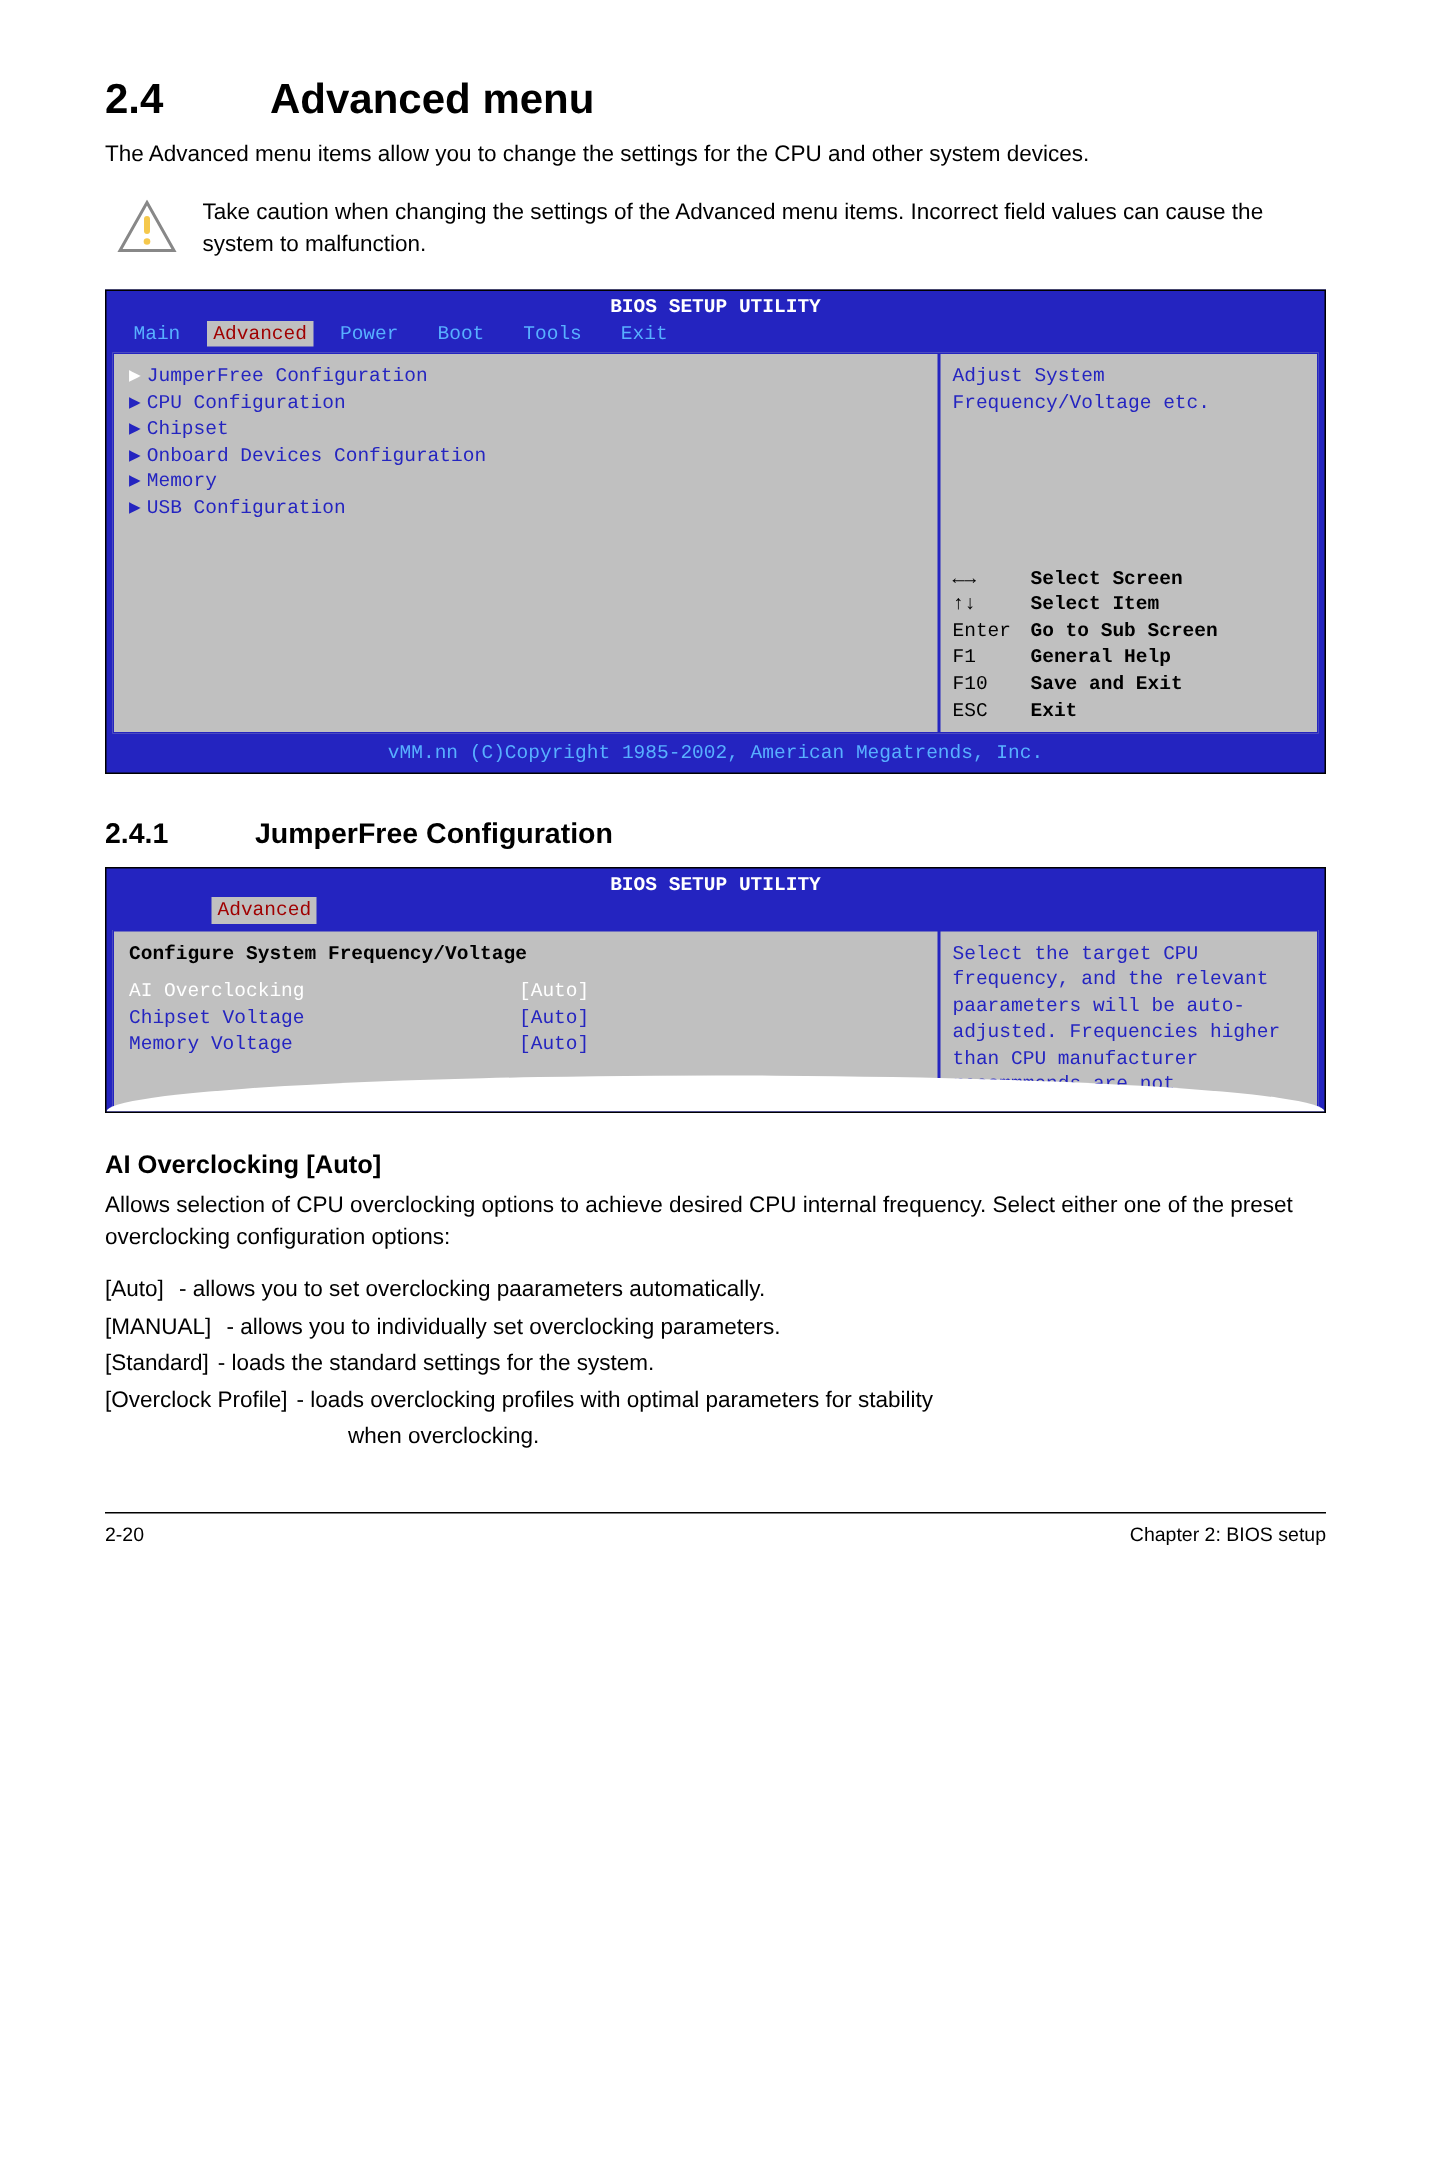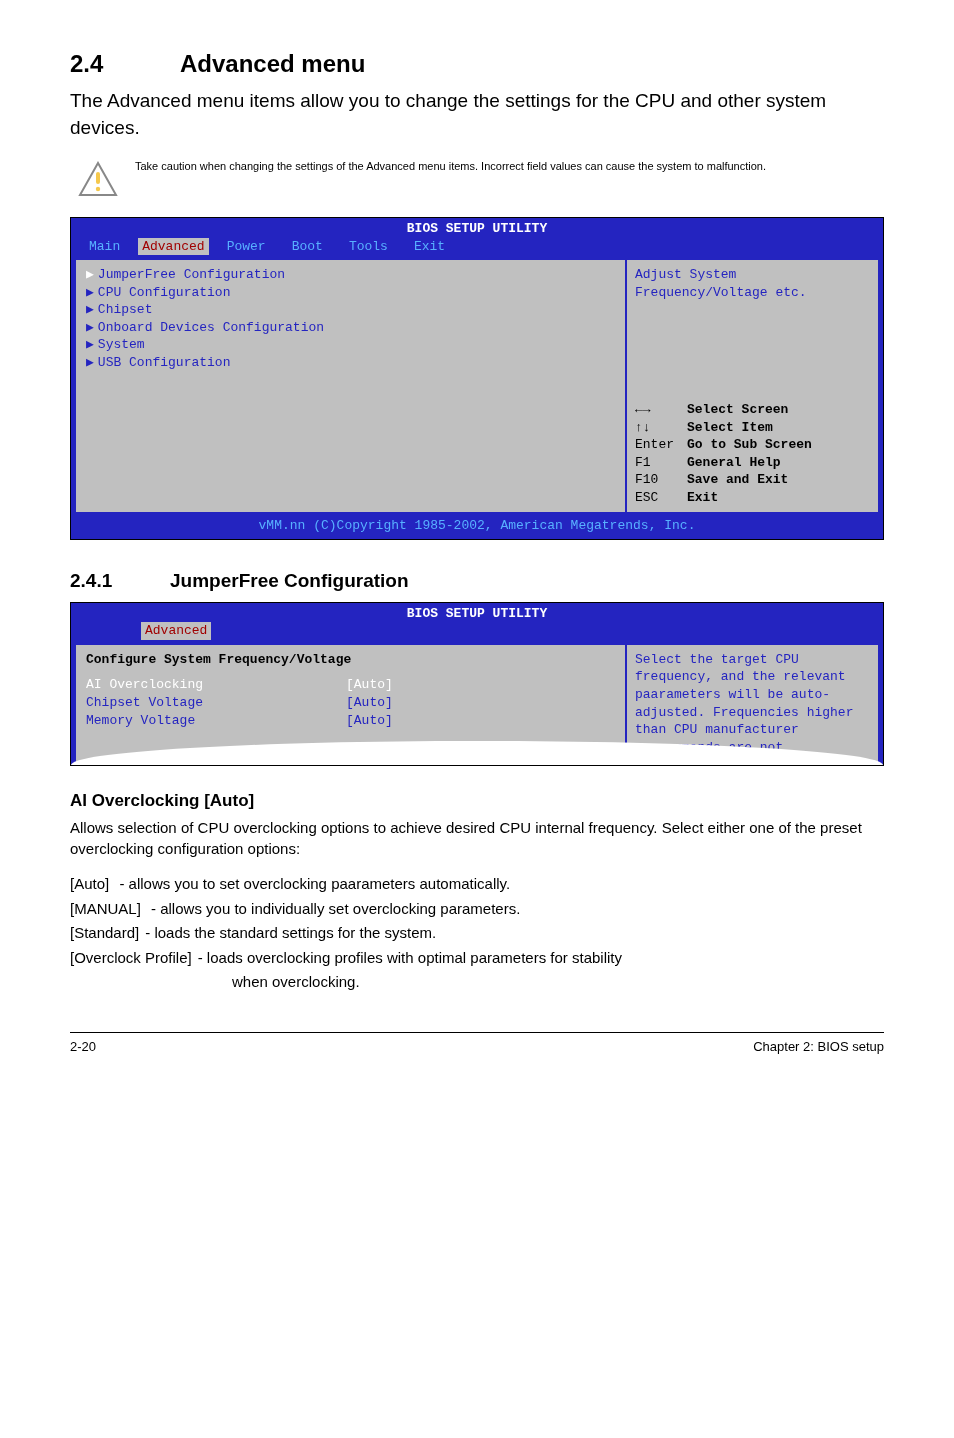--- a/index.html
+++ b/index.html
@@ -7,46 +7,46 @@
     padding: 0;
     font-family: Arial, Helvetica, sans-serif;
     background: #fff;
     color: #000;
     width: 954px;
   }
   .page {
     padding: 50px 70px 30px 70px;
   }
   h1.section-title {
-    font-size: 24px;
+    font-size: 28px;
     font-weight: bold;
     margin: 0 0 10px 0;
   }
   h1.section-title .num {
     display: inline-block;
     width: 110px;
   }
   p.intro {
-    font-size: 19px;
+    font-size: 15px;
     line-height: 1.4;
     margin: 0 0 18px 0;
   }
   .note-box {
     display: flex;
     margin-bottom: 20px;
   }
   .note-icon {
     flex: 0 0 55px;
     display: flex;
     align-items: flex-start;
     justify-content: center;
     padding-top: 2px;
   }
   .note-text {
-    font-size: 11px;
+    font-size: 15px;
     line-height: 1.4;
     padding-left: 10px;
   }
 
   
   .bios-panel {
     background: #2424C0;
     color: #fff;
     font-family: "Courier New", monospace;
     font-size: 13px;
@@ -196,21 +196,21 @@
       <span class="bios-tab">Boot</span>
       <span class="bios-tab">Tools</span>
       <span class="bios-tab">Exit</span>
     </div>
     <div class="bios-body">
       <div class="bios-left">
         <div class="menuline"><span class="tri sel">▶</span><span class="sel">JumperFree Configuration</span></div>
         <div class="menuline"><span class="tri">▶</span><span>CPU Configuration</span></div>
         <div class="menuline"><span class="tri">▶</span><span>Chipset</span></div>
         <div class="menuline"><span class="tri">▶</span><span>Onboard Devices Configuration</span></div>
-        <div class="menuline"><span class="tri">▶</span><span>System</span></div>
+        <div class="menuline"><span class="tri">▶</span><span>Memory</span></div>
         <div class="menuline"><span class="tri">▶</span><span>USB Configuration</span></div>
       </div>
       <div class="bios-right">
         <div class="help-desc">Adjust System Frequency/Voltage etc.</div>
         <div class="help-keys">
           <div><span style="display:inline-block;width:52px">←→</span><span class="kact">Select Screen</span></div>
           <div><span style="display:inline-block;width:52px">↑↓</span><span class="kact">Select Item</span></div>
           <div><span style="display:inline-block;width:52px">Enter</span><span class="kact">Go to Sub Screen</span></div>
           <div><span style="display:inline-block;width:52px">F1</span><span class="kact">General Help</span></div>
           <div><span style="display:inline-block;width:52px">F10</span><span class="kact">Save and Exit</span></div>

